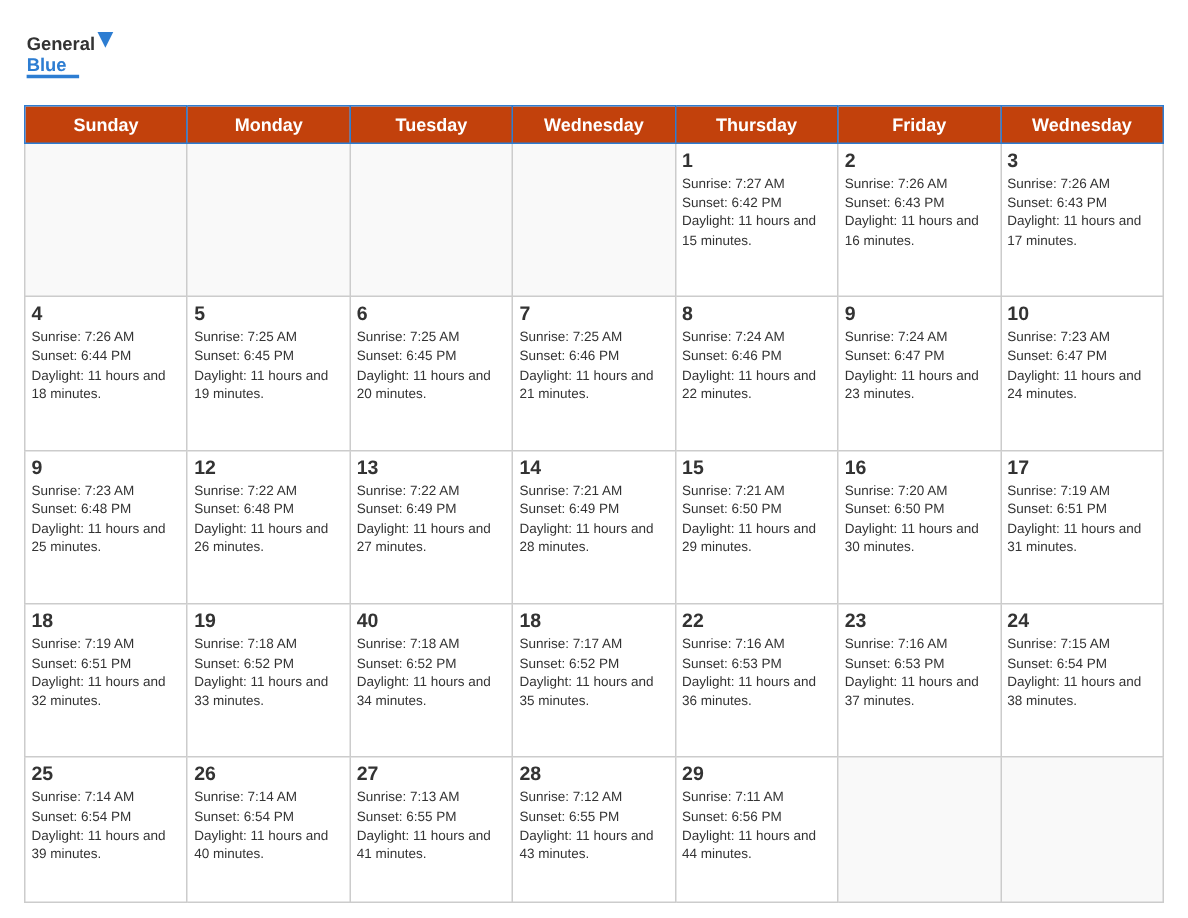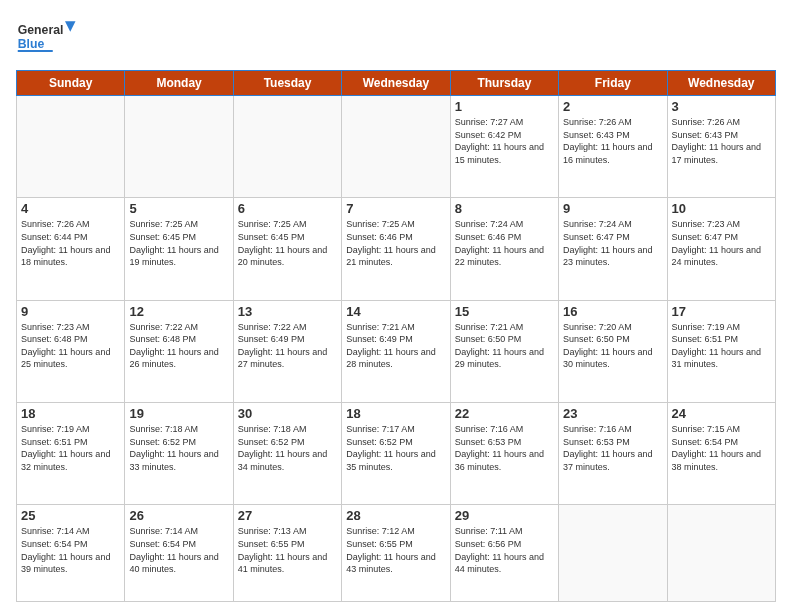--- a/index.html
+++ b/index.html
@@ -208,21 +208,21 @@
         <tr>
           <td>
             <span class="day-number">18</span>
             <div class="cell-content">Sunrise: 7:19 AM<br>Sunset: 6:51 PM<br>Daylight: 11 hours and 32 minutes.</div>
           </td>
           <td>
             <span class="day-number">19</span>
             <div class="cell-content">Sunrise: 7:18 AM<br>Sunset: 6:52 PM<br>Daylight: 11 hours and 33 minutes.</div>
           </td>
           <td>
-            <span class="day-number">30</span>
+            <span class="day-number">40</span>
             <div class="cell-content">Sunrise: 7:18 AM<br>Sunset: 6:52 PM<br>Daylight: 11 hours and 34 minutes.</div>
           </td>
           <td>
             <span class="day-number">18</span>
             <div class="cell-content">Sunrise: 7:17 AM<br>Sunset: 6:52 PM<br>Daylight: 11 hours and 35 minutes.</div>
           </td>
           <td>
             <span class="day-number">22</span>
             <div class="cell-content">Sunrise: 7:16 AM<br>Sunset: 6:53 PM<br>Daylight: 11 hours and 36 minutes.</div>
           </td>

